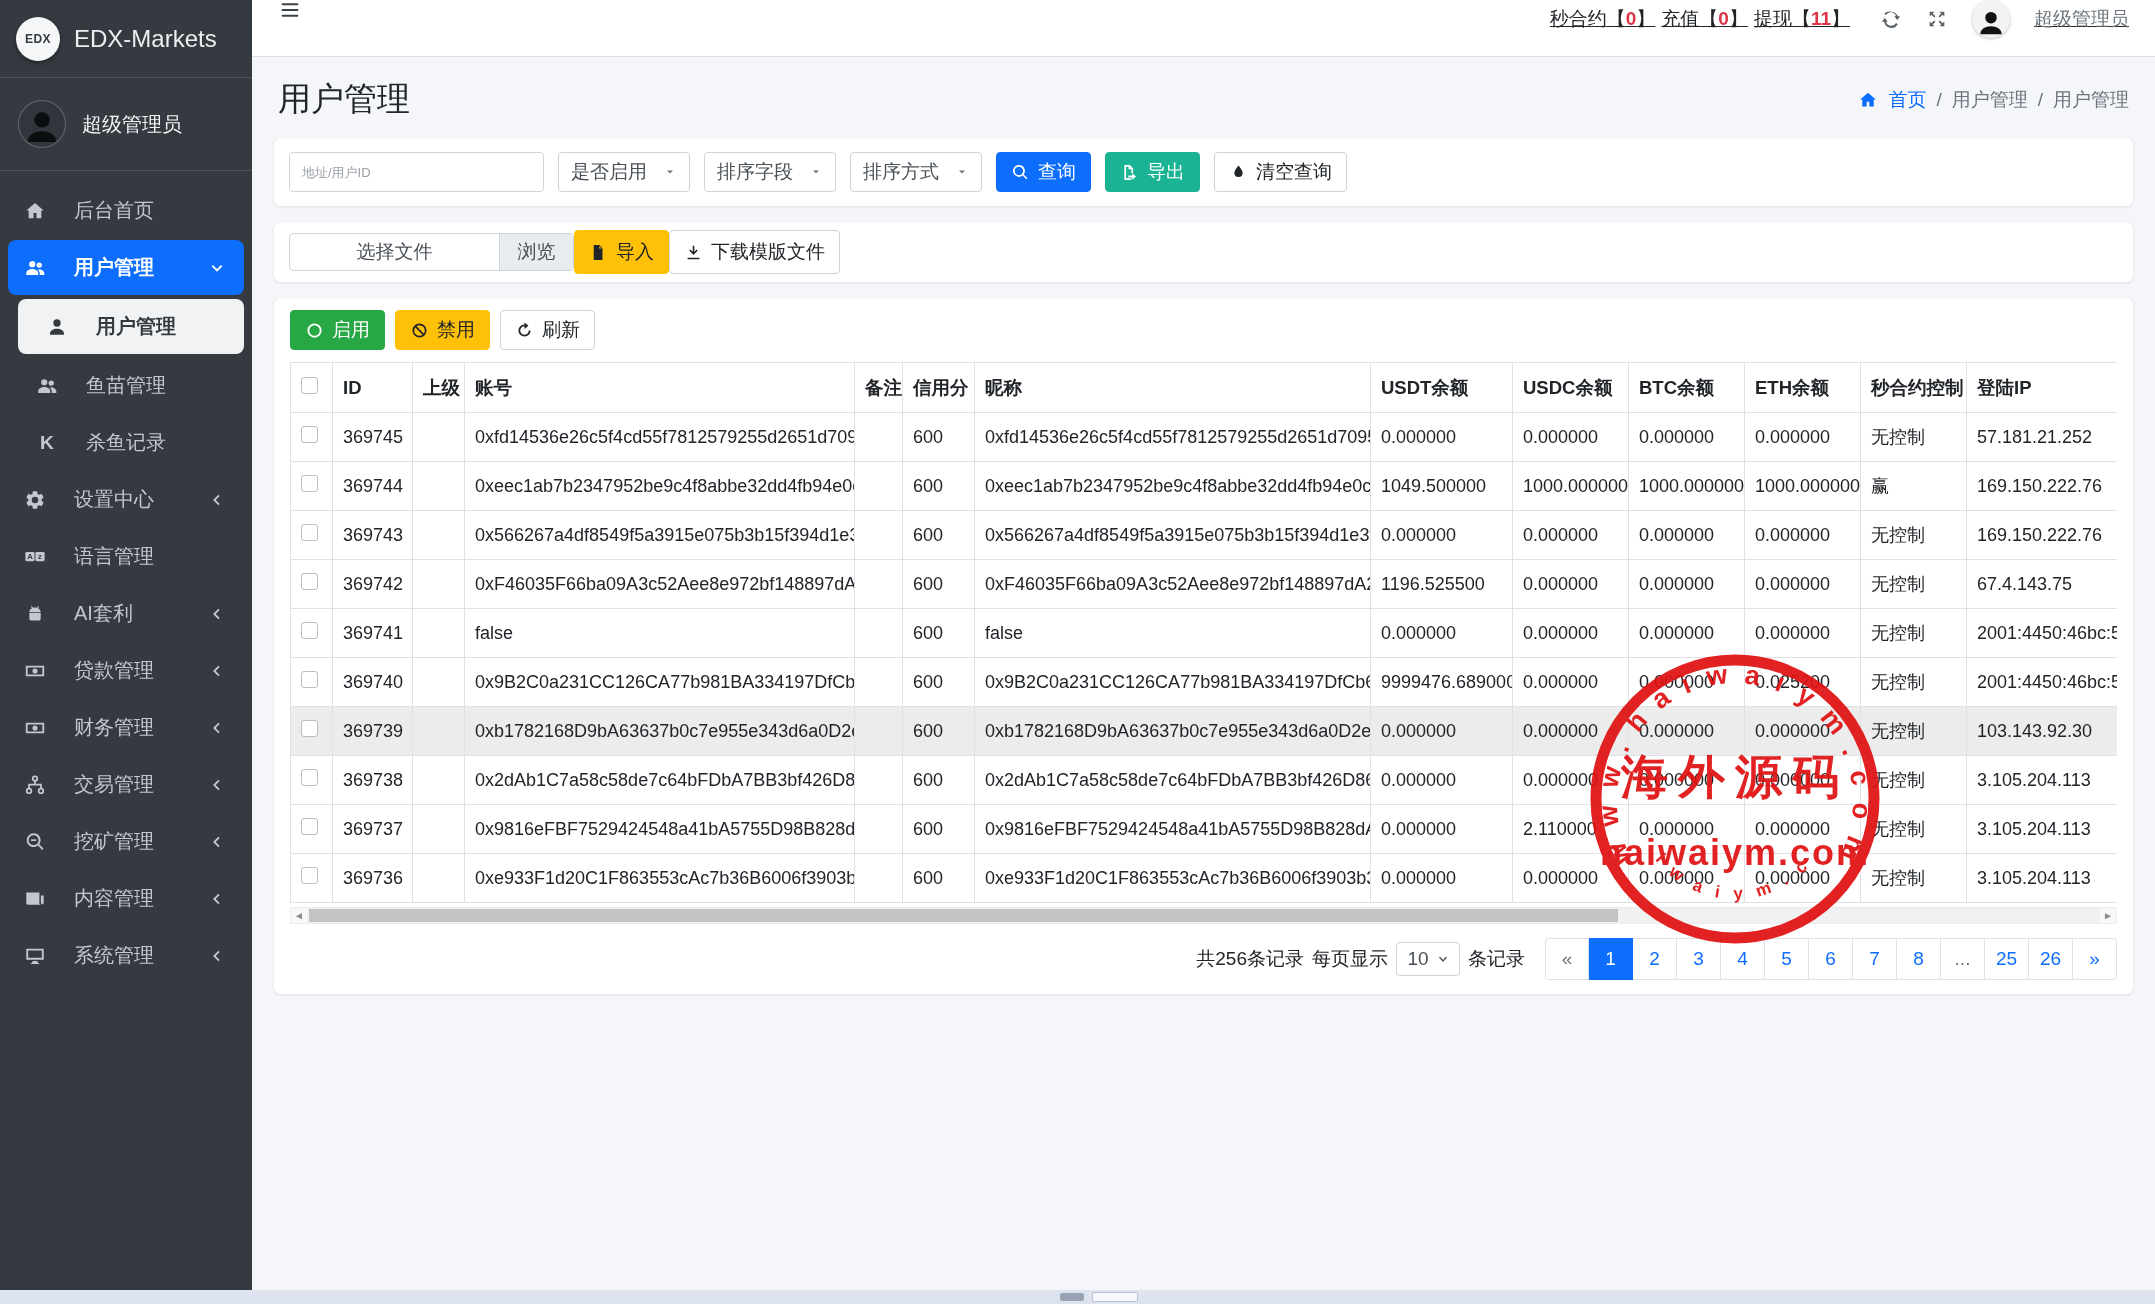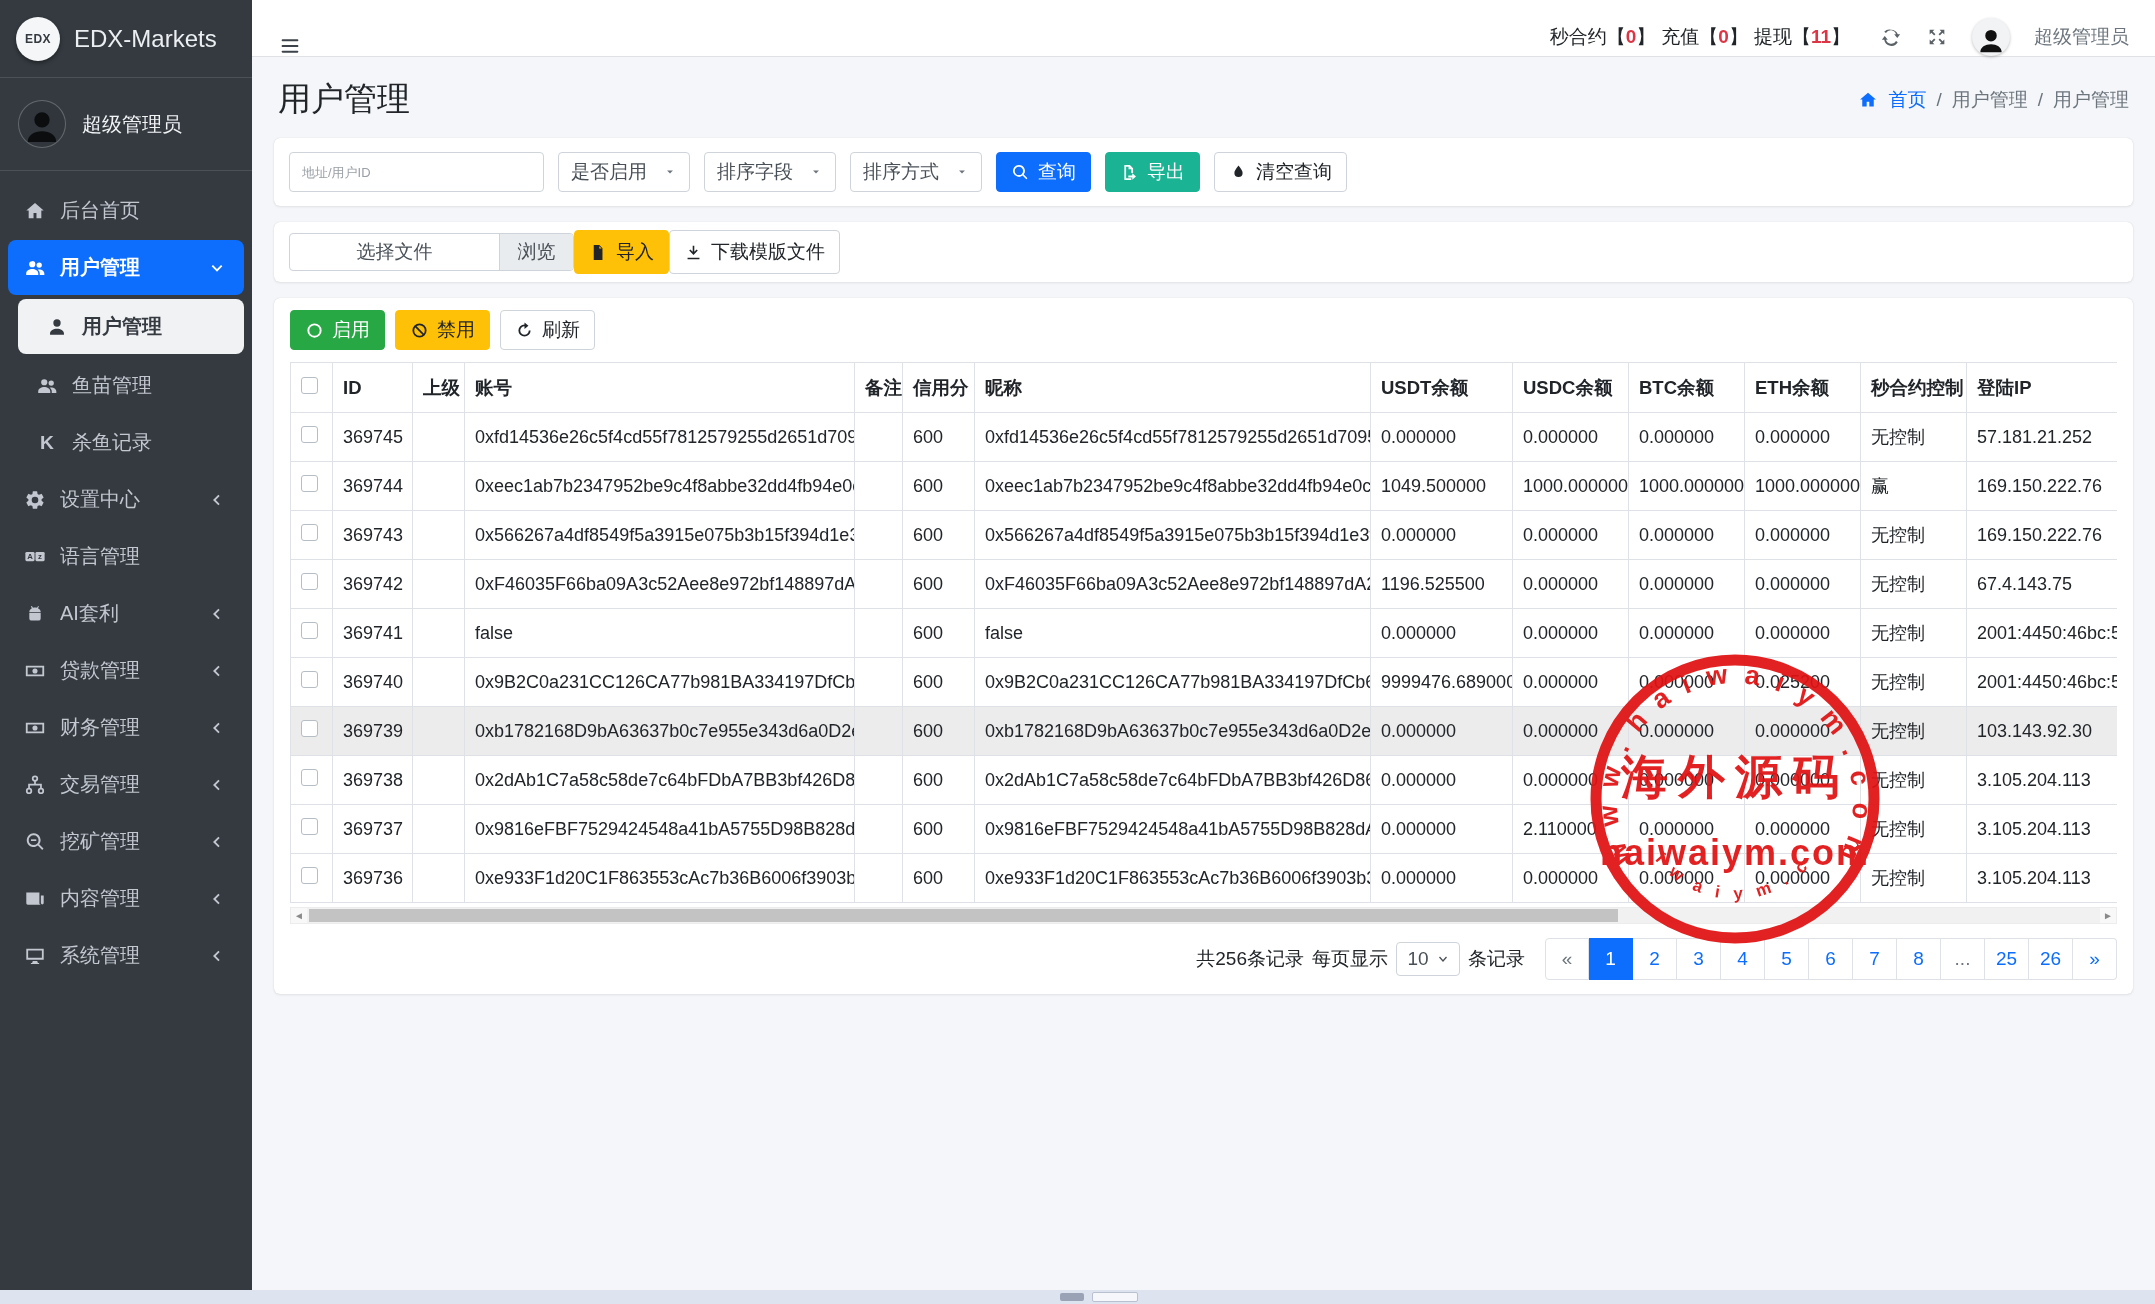--- a/index.html
+++ b/index.html
@@ -12,31 +12,31 @@
   
   .sidebar { position:absolute; left:0; top:0; width:252px; height:100%; background:#343a40; color:#c2c7d0; z-index:30; }
   .brand { height:78px; display:flex; align-items:center; gap:14px; padding:0 16px; border-bottom:1px solid rgba(255,255,255,.12); }
   .brand-logo { width:44px; height:44px; border-radius:50%; background:#f5f6f7; color:#343a40; display:flex; align-items:center; justify-content:center; font-size:12px; font-weight:bold; box-shadow:0 2px 4px rgba(0,0,0,.4); letter-spacing:.5px; }
   .brand-name { color:#eceff2; font-size:24px; font-weight:400; }
   .user-panel { display:flex; align-items:center; gap:16px; padding:22px 18px; border-bottom:1px solid rgba(255,255,255,.12); }
   .user-avatar { width:48px; height:48px; border-radius:50%; background:#30363c; border:1px solid rgba(255,255,255,.25); color:#0b0d0f; overflow:hidden; display:flex; align-items:flex-end; justify-content:center; }
   .user-avatar svg { width:40px; height:40px; }
   .user-name { color:#f1f3f5; font-size:20px; }
   .nav { list-style:none; padding:10px 8px; }
-  .nav-item { display:flex; align-items:center; gap:12px; padding:14px 14px; border-radius:8px; cursor:pointer; font-size:20px; color:#c2c7d0; margin:2px 0; }
+  .nav-item { display:flex; align-items:center; gap:26px; padding:14px 14px; border-radius:8px; cursor:pointer; font-size:20px; color:#c2c7d0; margin:2px 0; }
   .nav-item .ico { width:26px; height:22px; flex:0 0 26px; }
   .nav-item .nav-arrow { margin-left:auto; width:16px; height:16px; }
   .nav-item.active-parent { background:#0d6efd; color:#fff; font-weight:600; }
   .submenu { list-style:none; }
   .submenu .nav-item { padding-left:26px; }
   .submenu .nav-item.active-sub { background:#f1f2f4; color:#343a40; font-weight:600; margin:4px 0 4px 10px; }
 
   
   .main { position:absolute; left:252px; top:0; right:0; bottom:0; }
-  .navbar { height:57px; background:#fff; border-bottom:1px solid #dee2e6; display:flex; align-items:flex-end; padding:0 26px; }
+  .navbar { height:57px; background:#fff; border-bottom:1px solid #dee2e6; display:flex; align-items:flex-start; padding:0 26px;text-decoration:underline; }
   .hamburger { width:24px; height:20px; color:#3d434a; cursor:pointer; }
   .nav-right { margin-left:auto; display:flex; align-items:center; gap:24px; }
   .stats { display:flex; align-items:center; font-size:19px; color:#212529; }
   .stat { display:flex; align-items:center; margin-right:6px; }
   .stat-value { color:#dc3545; font-weight:bold; }
   .tb-icon { width:22px; height:22px; color:#5a6268; cursor:pointer; }
   .tb-avatar { width:38px; height:38px; border-radius:50%; background:#f1f3f5; box-shadow:0 1px 3px rgba(0,0,0,.25); color:#111; overflow:hidden; display:flex; align-items:flex-end; justify-content:center; }
   .tb-avatar svg { width:30px; height:30px; }
   .tb-user { color:#6c757d; font-size:19px; }
 

